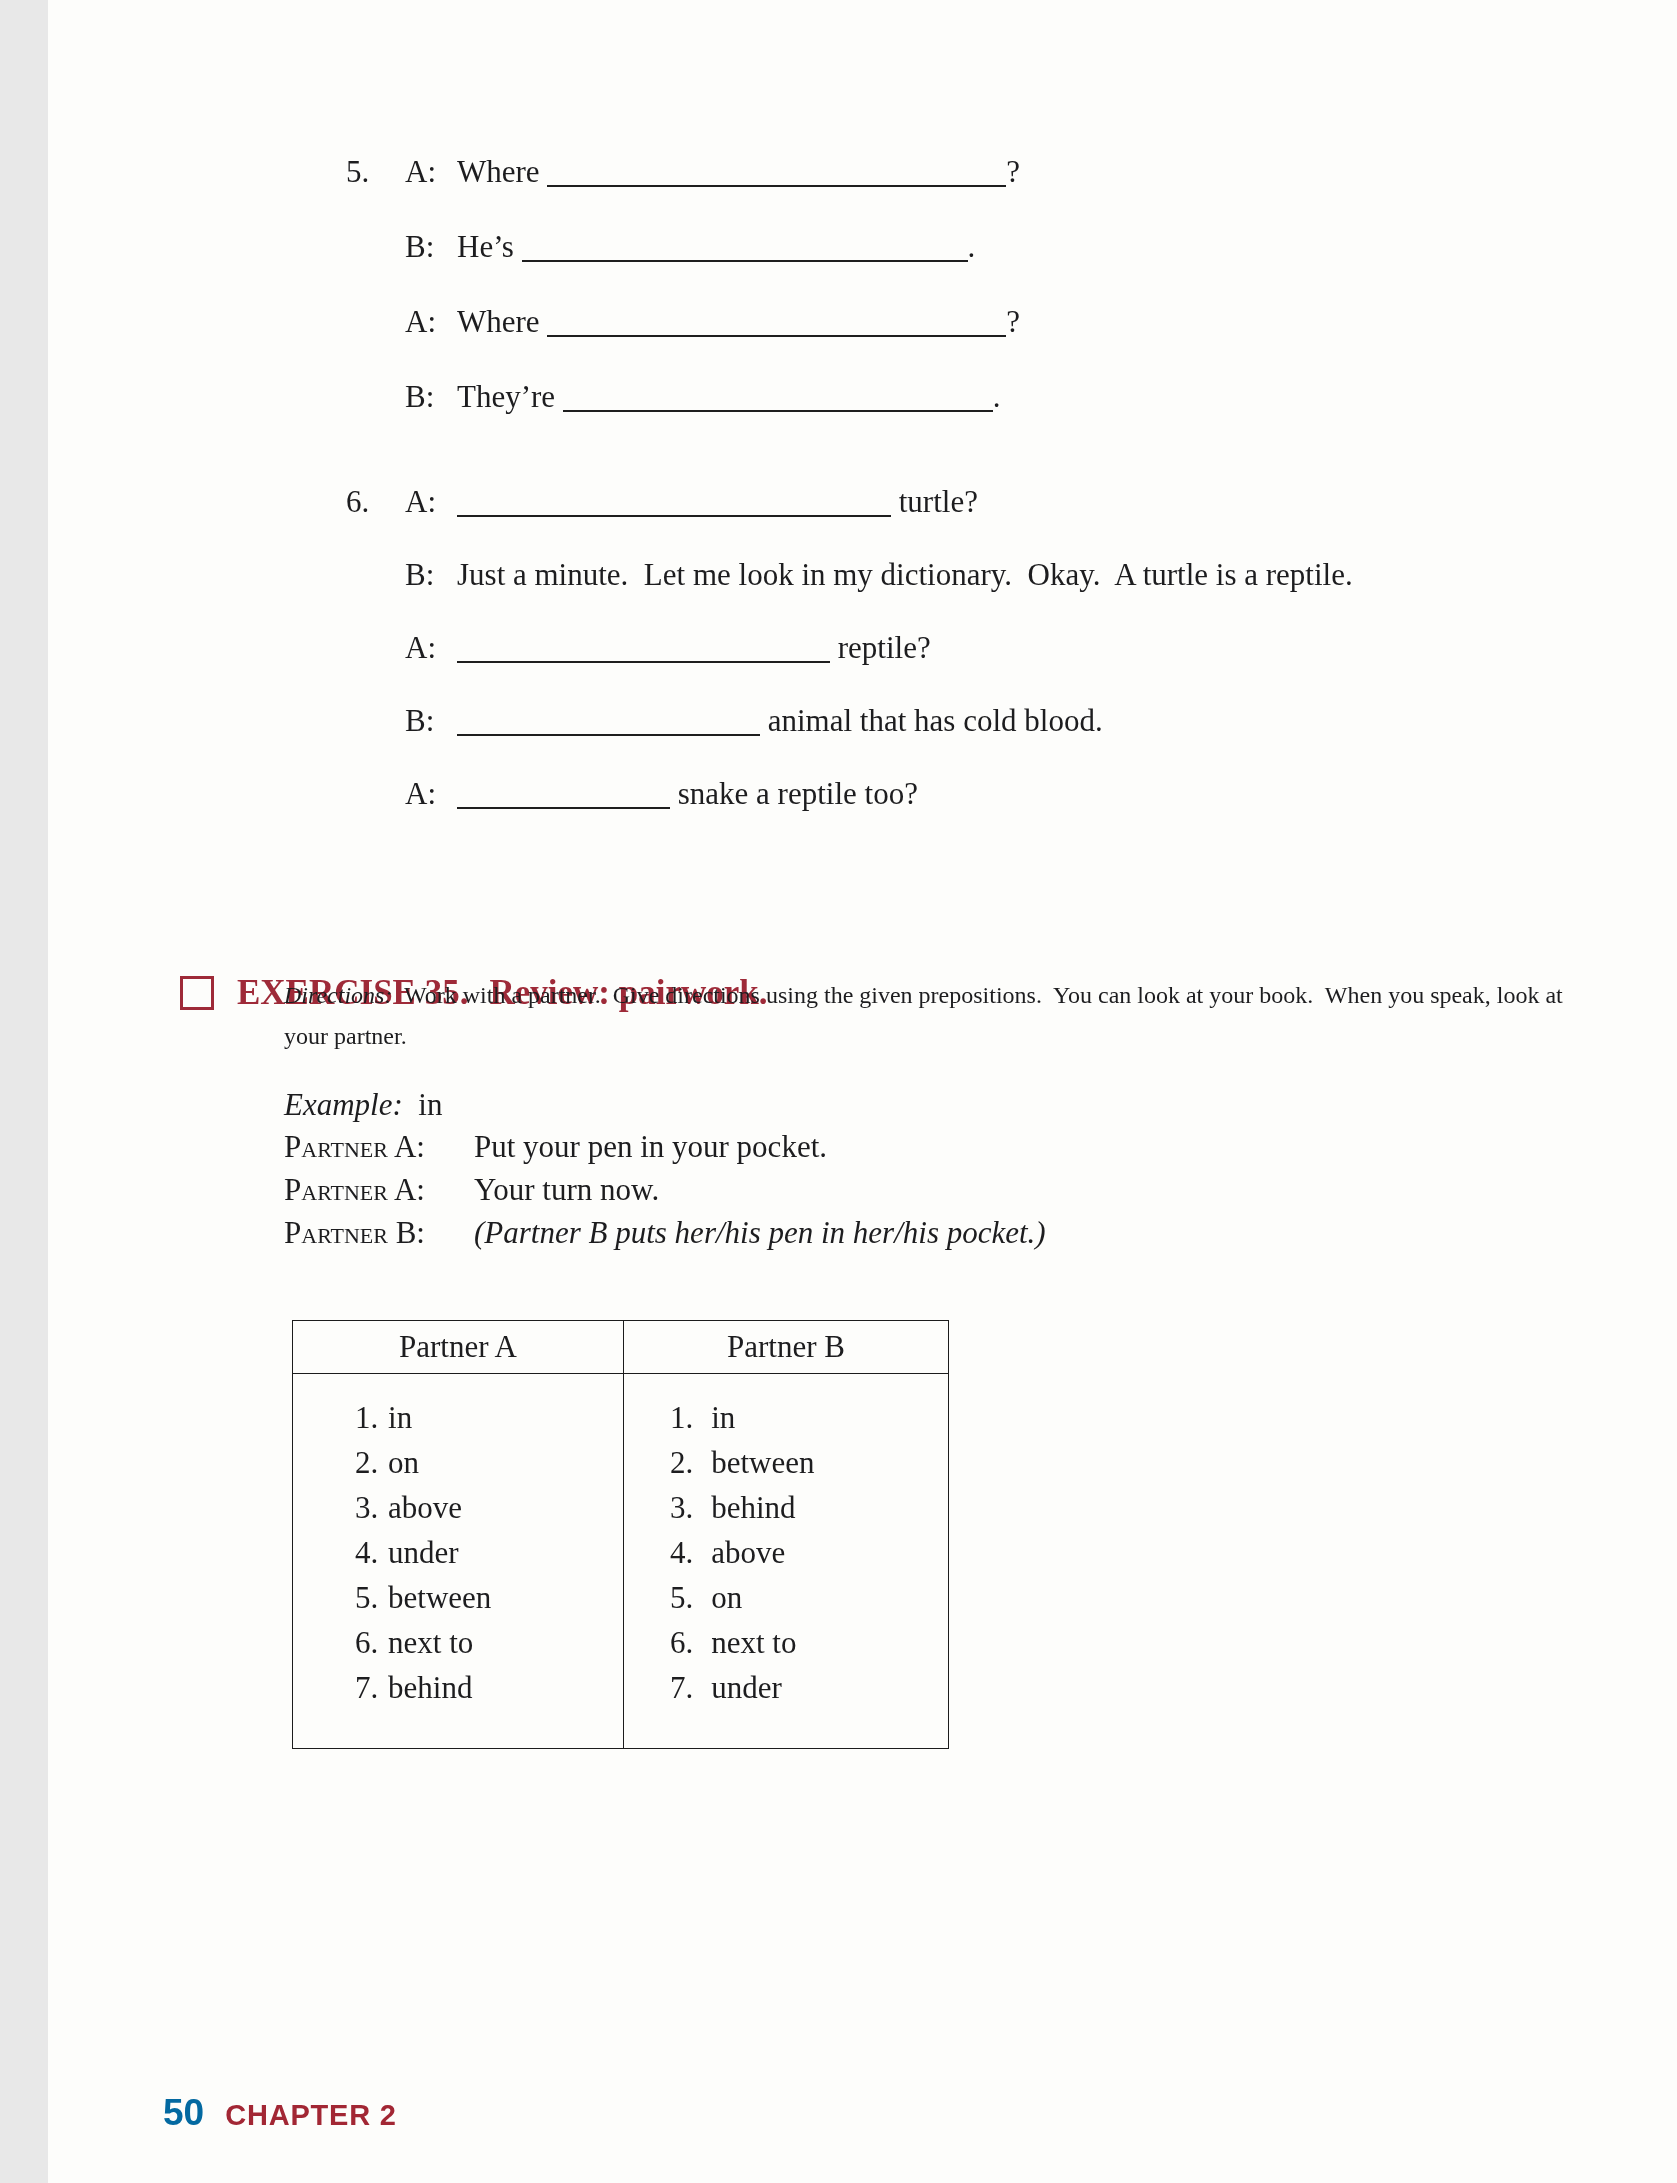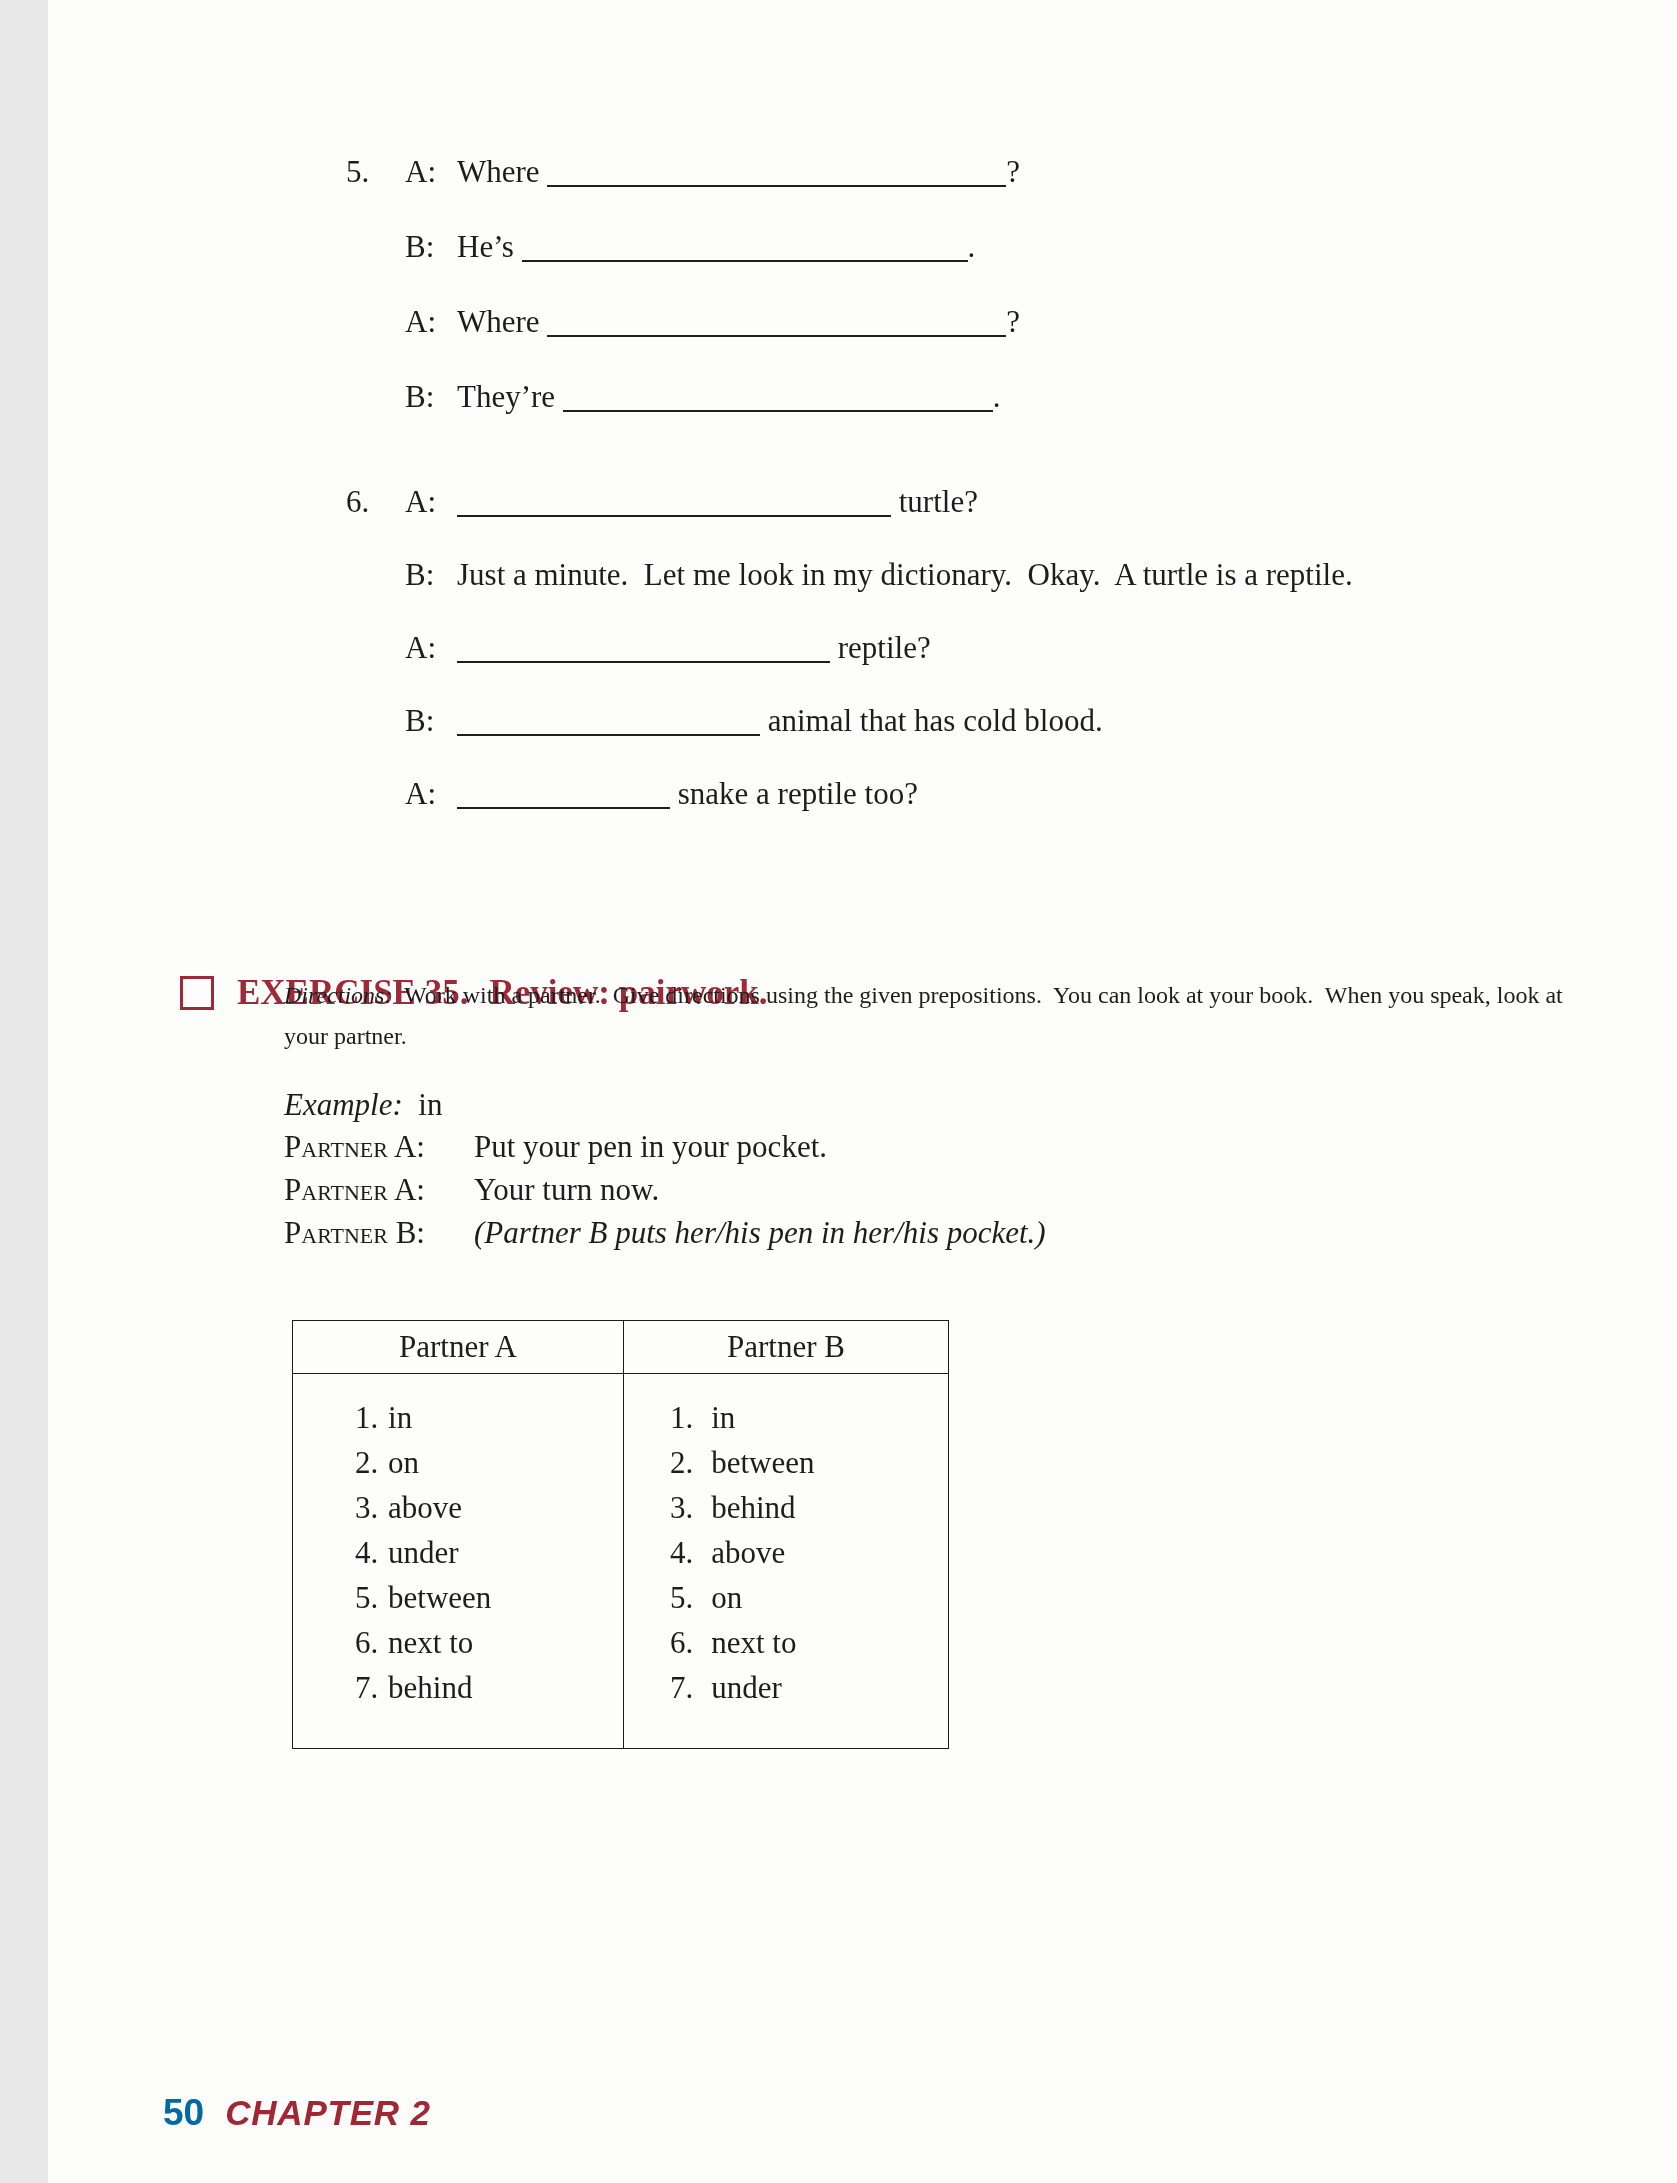--- a/index.html
+++ b/index.html
@@ -97,21 +97,21 @@
   .footer {
     position:absolute; left:102px; top:2076px;
     white-space:pre;
   }
   .pgnum {
     font-family:"Liberation Sans", sans-serif;
     font-weight:bold; font-size:37px; color:#0369a1;
   }
   .chapter {
     font-family:"Liberation Sans", sans-serif;
-    font-weight:bold; font-size:35px; color:#a2onefix;font-style:italic;
+    font-weight:bold; font-size:29px; color:#a2onefix;
   }
   .chapter { color:#a22734; margin-left:21px; letter-spacing:0.8px; }
 </style>
 </head>
 <body>
 
 <div class="page">
 
   <div class="dialog">
 

